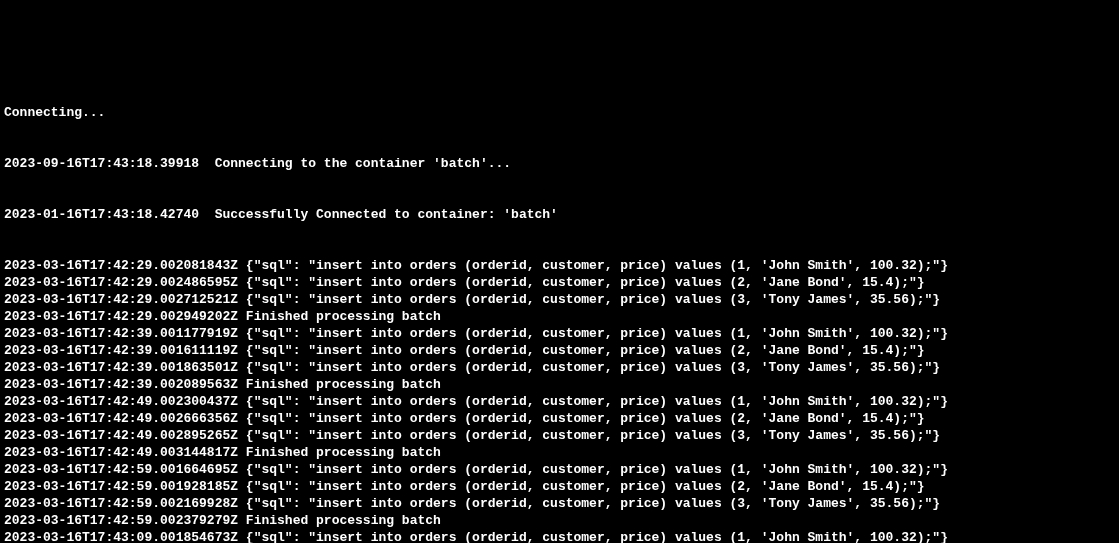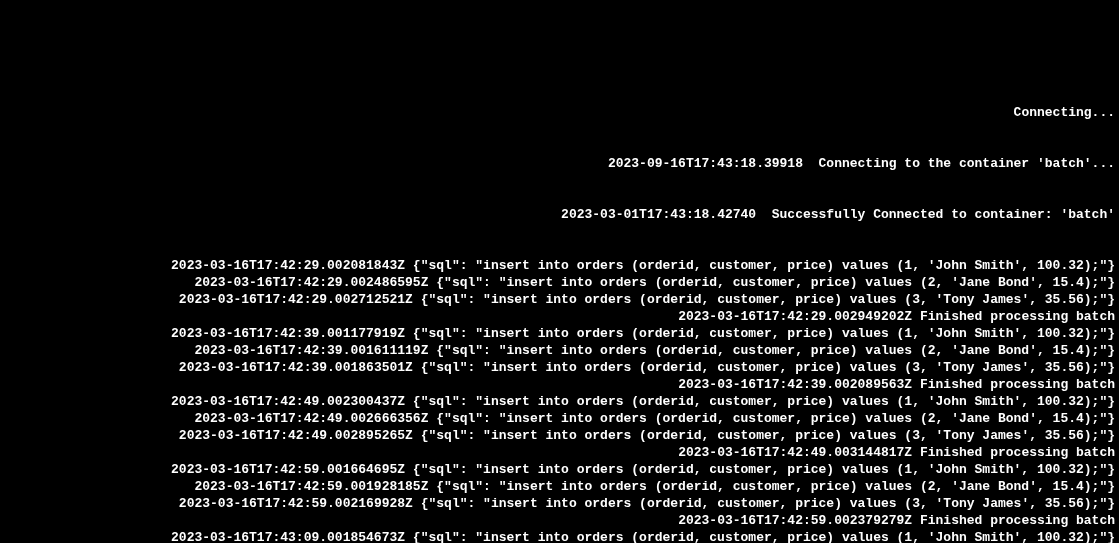--- a/index.html
+++ b/index.html
@@ -19,29 +19,28 @@
       overflow-x: hidden;
       width: 1119px;
       height: 543px;
     }
     .terminal {
       width: 100%;
     }
     .line {
       display: block;
       white-space: pre;
-      text-align: right;
     }
   </style>
 </head>
 <body>
 
 
 
 <div class="terminal">
   <span class="line">Connecting...</span>
   <span class="line">2023-09-16T17:43:18.39918  Connecting to the container 'batch'...</span>
-  <span class="line">2023-03-01T17:43:18.42740  Successfully Connected to container: 'batch'</span>
+  <span class="line">2023-01-16T17:43:18.42740  Successfully Connected to container: 'batch'</span>
   <div id="log-body"><span class="line">2023-03-16T17:42:29.002081843Z {"sql": "insert into orders (orderid, customer, price) values (1, 'John Smith', 100.32);"}</span><span class="line">2023-03-16T17:42:29.002486595Z {"sql": "insert into orders (orderid, customer, price) values (2, 'Jane Bond', 15.4);"}</span><span class="line">2023-03-16T17:42:29.002712521Z {"sql": "insert into orders (orderid, customer, price) values (3, 'Tony James', 35.56);"}</span><span class="line">2023-03-16T17:42:29.002949202Z Finished processing batch</span><span class="line">2023-03-16T17:42:39.001177919Z {"sql": "insert into orders (orderid, customer, price) values (1, 'John Smith', 100.32);"}</span><span class="line">2023-03-16T17:42:39.001611119Z {"sql": "insert into orders (orderid, customer, price) values (2, 'Jane Bond', 15.4);"}</span><span class="line">2023-03-16T17:42:39.001863501Z {"sql": "insert into orders (orderid, customer, price) values (3, 'Tony James', 35.56);"}</span><span class="line">2023-03-16T17:42:39.002089563Z Finished processing batch</span><span class="line">2023-03-16T17:42:49.002300437Z {"sql": "insert into orders (orderid, customer, price) values (1, 'John Smith', 100.32);"}</span><span class="line">2023-03-16T17:42:49.002666356Z {"sql": "insert into orders (orderid, customer, price) values (2, 'Jane Bond', 15.4);"}</span><span class="line">2023-03-16T17:42:49.002895265Z {"sql": "insert into orders (orderid, customer, price) values (3, 'Tony James', 35.56);"}</span><span class="line">2023-03-16T17:42:49.003144817Z Finished processing batch</span><span class="line">2023-03-16T17:42:59.001664695Z {"sql": "insert into orders (orderid, customer, price) values (1, 'John Smith', 100.32);"}</span><span class="line">2023-03-16T17:42:59.001928185Z {"sql": "insert into orders (orderid, customer, price) values (2, 'Jane Bond', 15.4);"}</span><span class="line">2023-03-16T17:42:59.002169928Z {"sql": "insert into orders (orderid, customer, price) values (3, 'Tony James', 35.56);"}</span><span class="line">2023-03-16T17:42:59.002379279Z Finished processing batch</span><span class="line">2023-03-16T17:43:09.001854673Z {"sql": "insert into orders (orderid, customer, price) values (1, 'John Smith', 100.32);"}</span></div>
 </div>
 
 
 
 
 </body></html>

